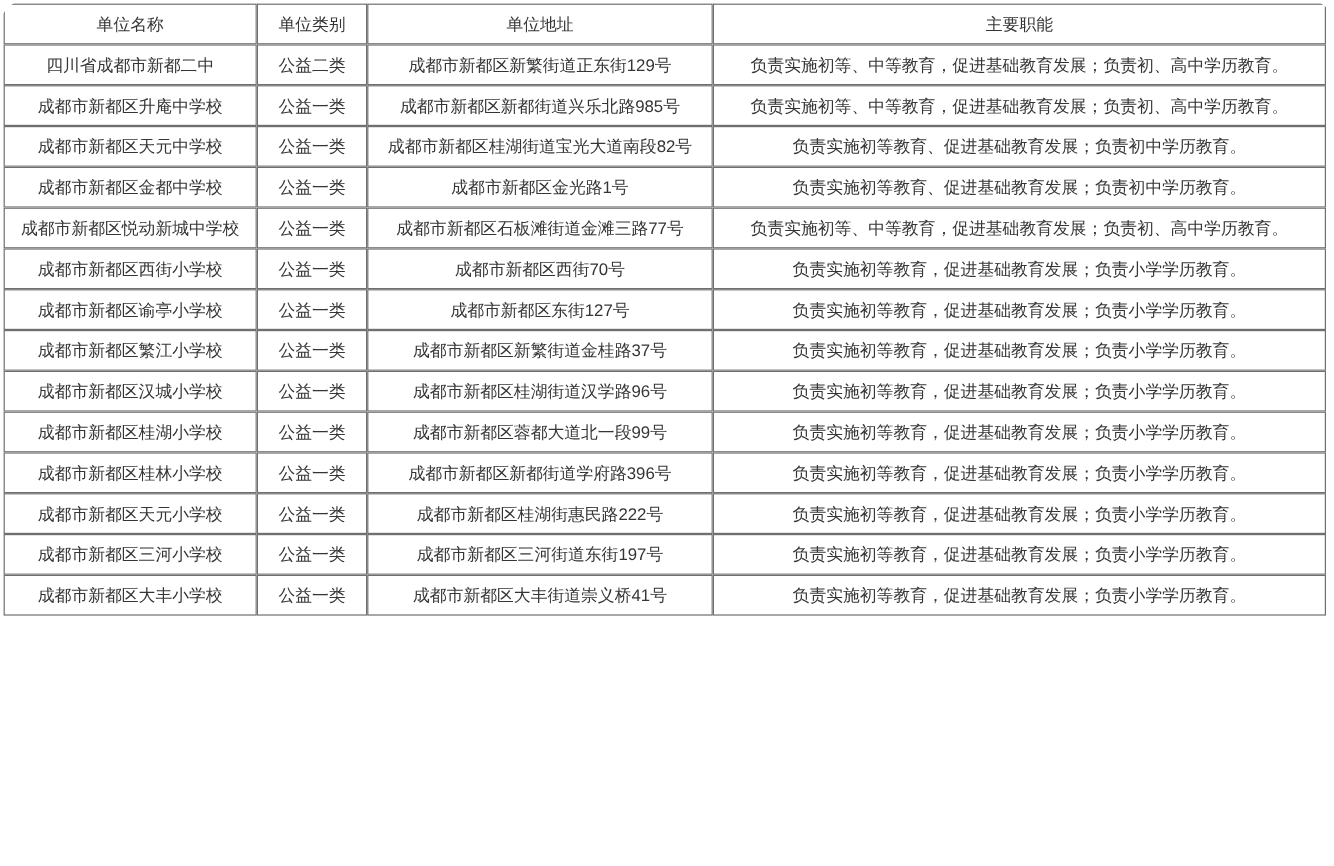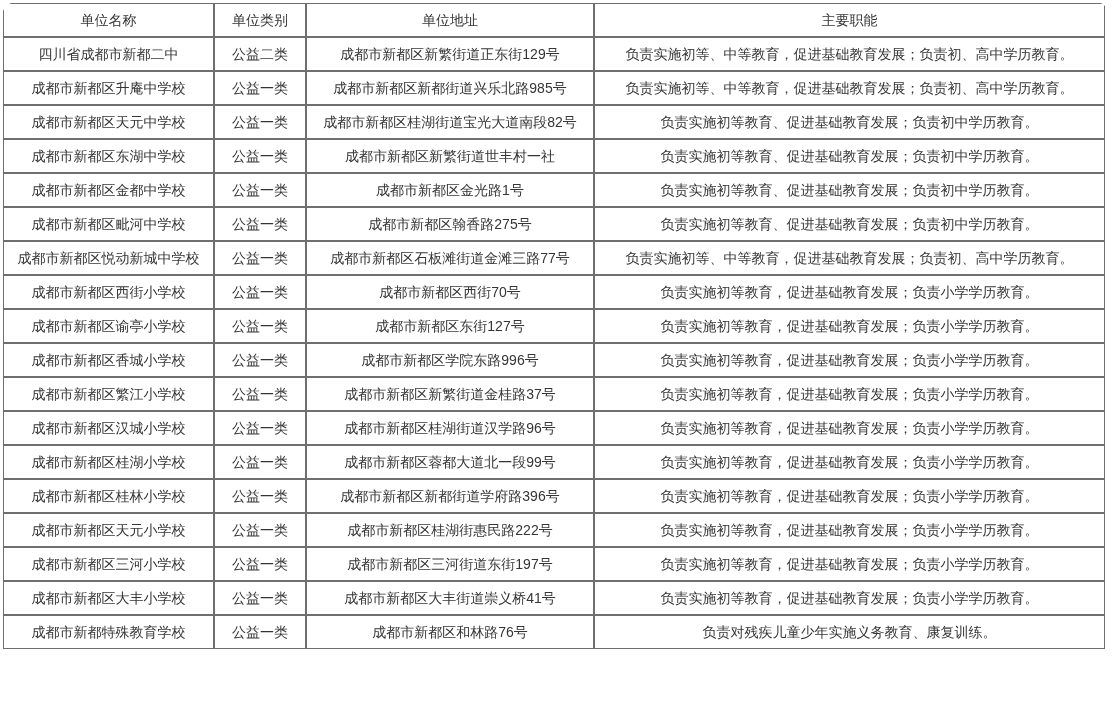--- a/index.html
+++ b/index.html
@@ -75,59 +75,41 @@
         <td>成都市新都区新都街道兴乐北路985号</td>
         <td>负责实施初等、中等教育，促进基础教育发展；负责初、高中学历教育。</td>
       </tr>
       <tr>
         <td>成都市新都区天元中学校</td>
         <td>公益一类</td>
         <td>成都市新都区桂湖街道宝光大道南段82号</td>
         <td>负责实施初等教育、促进基础教育发展；负责初中学历教育。</td>
       </tr>
       <tr>
-        <td>成都市新都区东湖中学校</td>
-        <td>公益一类</td>
-        <td>成都市新都区新繁街道世丰村一社</td>
-        <td>负责实施初等教育、促进基础教育发展；负责初中学历教育。</td>
-      </tr>
-      <tr>
         <td>成都市新都区金都中学校</td>
         <td>公益一类</td>
         <td>成都市新都区金光路1号</td>
-        <td>负责实施初等教育、促进基础教育发展；负责初中学历教育。</td>
-      </tr>
-      <tr>
-        <td>成都市新都区毗河中学校</td>
-        <td>公益一类</td>
-        <td>成都市新都区翰香路275号</td>
         <td>负责实施初等教育、促进基础教育发展；负责初中学历教育。</td>
       </tr>
       <tr>
         <td>成都市新都区悦动新城中学校</td>
         <td>公益一类</td>
         <td>成都市新都区石板滩街道金滩三路77号</td>
         <td>负责实施初等、中等教育，促进基础教育发展；负责初、高中学历教育。</td>
       </tr>
       <tr>
         <td>成都市新都区西街小学校</td>
         <td>公益一类</td>
         <td>成都市新都区西街70号</td>
         <td>负责实施初等教育，促进基础教育发展；负责小学学历教育。</td>
       </tr>
       <tr>
         <td>成都市新都区谕亭小学校</td>
         <td>公益一类</td>
         <td>成都市新都区东街127号</td>
-        <td>负责实施初等教育，促进基础教育发展；负责小学学历教育。</td>
-      </tr>
-      <tr>
-        <td>成都市新都区香城小学校</td>
-        <td>公益一类</td>
-        <td>成都市新都区学院东路996号</td>
         <td>负责实施初等教育，促进基础教育发展；负责小学学历教育。</td>
       </tr>
       <tr>
         <td>成都市新都区繁江小学校</td>
         <td>公益一类</td>
         <td>成都市新都区新繁街道金桂路37号</td>
         <td>负责实施初等教育，促进基础教育发展；负责小学学历教育。</td>
       </tr>
       <tr>
         <td>成都市新都区汉城小学校</td>
@@ -158,21 +140,15 @@
         <td>公益一类</td>
         <td>成都市新都区三河街道东街197号</td>
         <td>负责实施初等教育，促进基础教育发展；负责小学学历教育。</td>
       </tr>
       <tr>
         <td>成都市新都区大丰小学校</td>
         <td>公益一类</td>
         <td>成都市新都区大丰街道崇义桥41号</td>
         <td>负责实施初等教育，促进基础教育发展；负责小学学历教育。</td>
       </tr>
-      <tr>
-        <td>成都市新都特殊教育学校</td>
-        <td>公益一类</td>
-        <td>成都市新都区和林路76号</td>
-        <td>负责对残疾儿童少年实施义务教育、康复训练。</td>
-      </tr>
     </tbody>
   </table>
 </div>
 
 </body></html>

